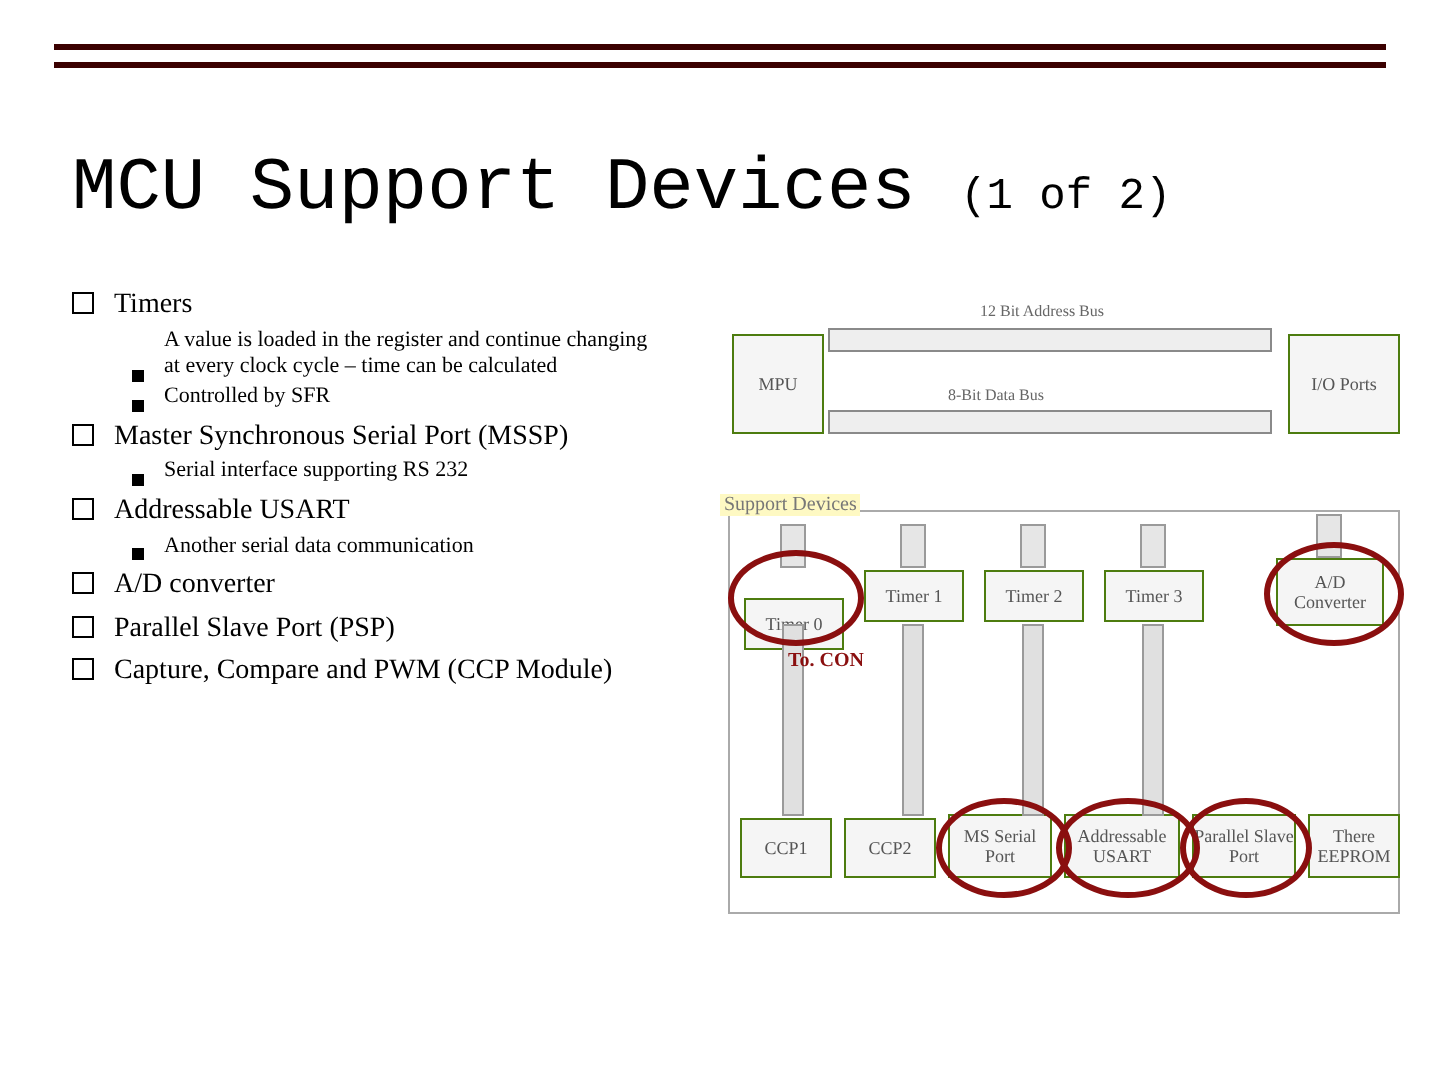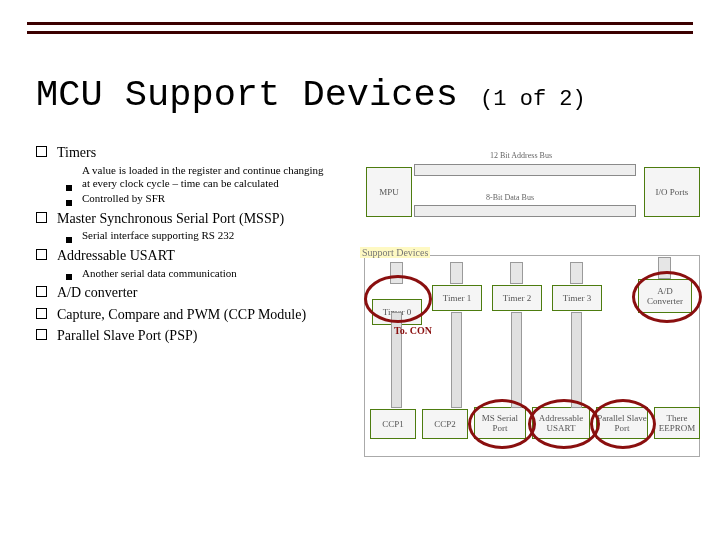--- a/index.html
+++ b/index.html
@@ -65,38 +65,38 @@
         <span class="b"></span>
         <span class="t">Another serial data communication</span>
       </div>
 
     <div class="l1">
         <span class="b"></span>
         <span class="t">A/D converter</span>
       </div>
     <div class="l1">
         <span class="b"></span>
-        <span class="t">Capture, Compare and PWM (CCP Module)</span>
+        <span class="t">Parallel Slave Port (PSP)</span>
       </div>
     <div class="l1">
         <span class="b"></span>
-        <span class="t">Parallel Slave Port (PSP)</span>
+        <span class="t">Capture, Compare and PWM (CCP Module)</span>
       </div>
   </div>
 
   <div class="diagram">
 
     <div class="box" style="left:6px;top:20px;width:44px;height:48px">
         <span>MPU</span>
       </div>
     <div class="bus" style="left:54px;top:17px;width:220px;height:10px"></div>
     <div class="lbl" style="left:130px;top:4px">12 Bit
 Address Bus</div>
     <div class="bus" style="left:54px;top:58px;width:220px;height:10px"></div>
-    <div class="lbl" style="left:126px;top:46px">8-Bit Data Bus</div>
+    <div class="lbl" style="left:114px;top:46px">8-Bit Data Bus</div>
     <div class="box" style="left:284px;top:20px;width:54px;height:48px">
         <span>I/O Ports</span>
       </div>
 
     <div class="supp"></div>
     <div class="supp-lbl">Support Devices</div>
 
     <div class="box" style="left:12px;top:152px;width:48px;height:24px">
         <span>Timer 0</span>
       </div>

